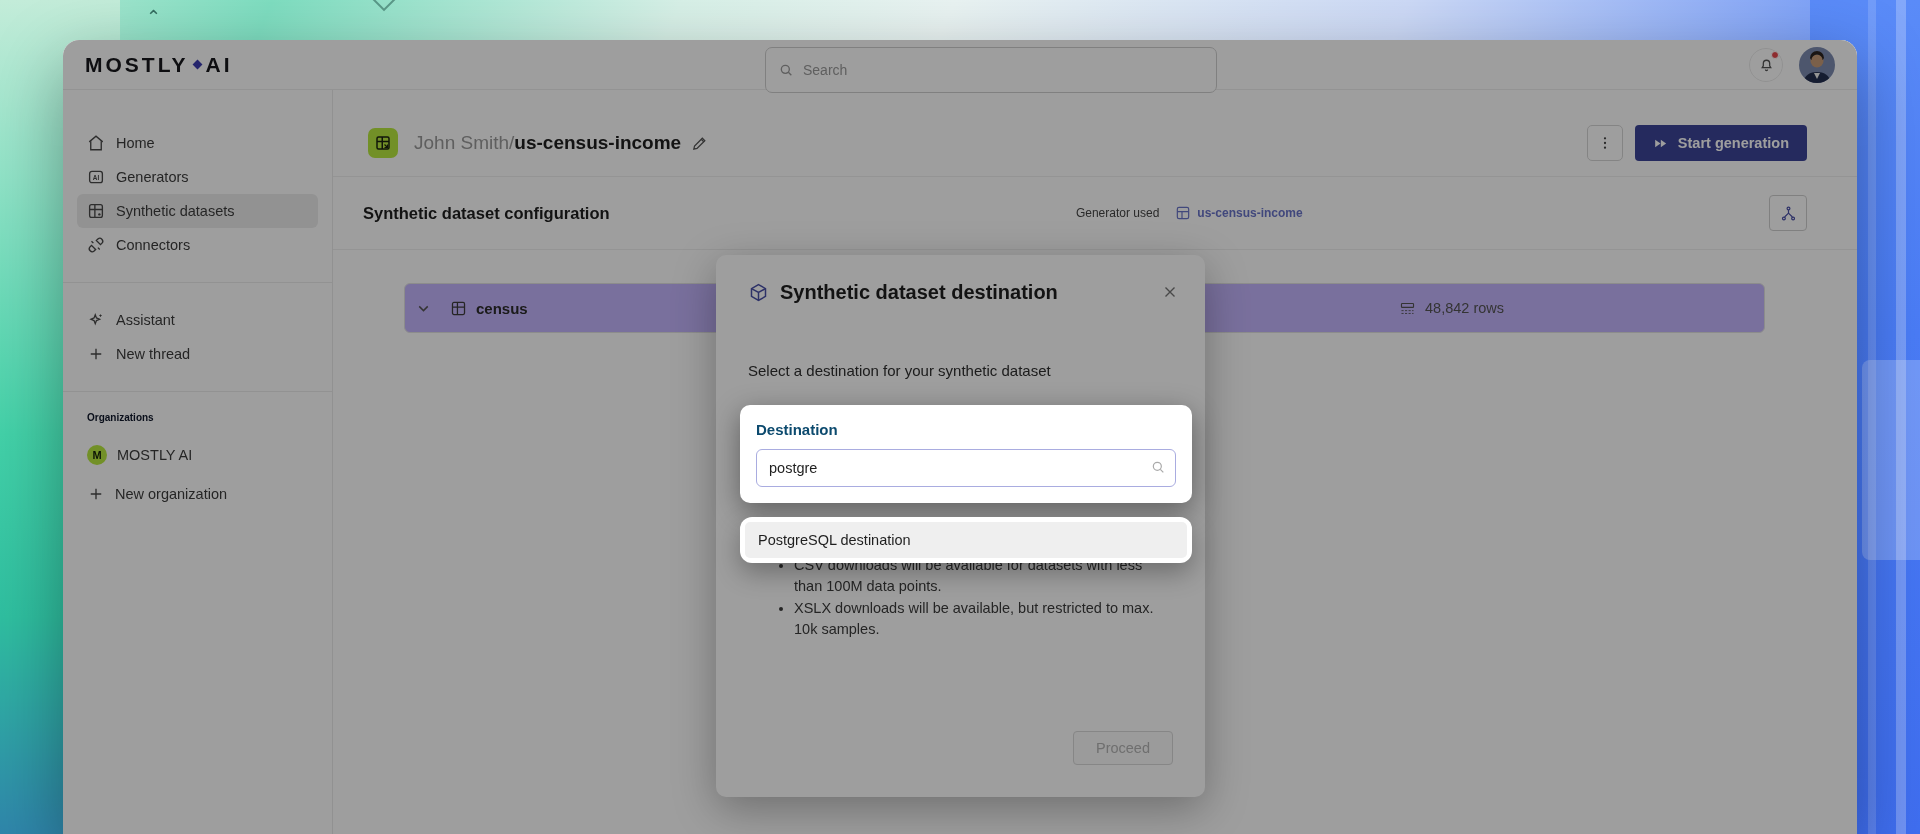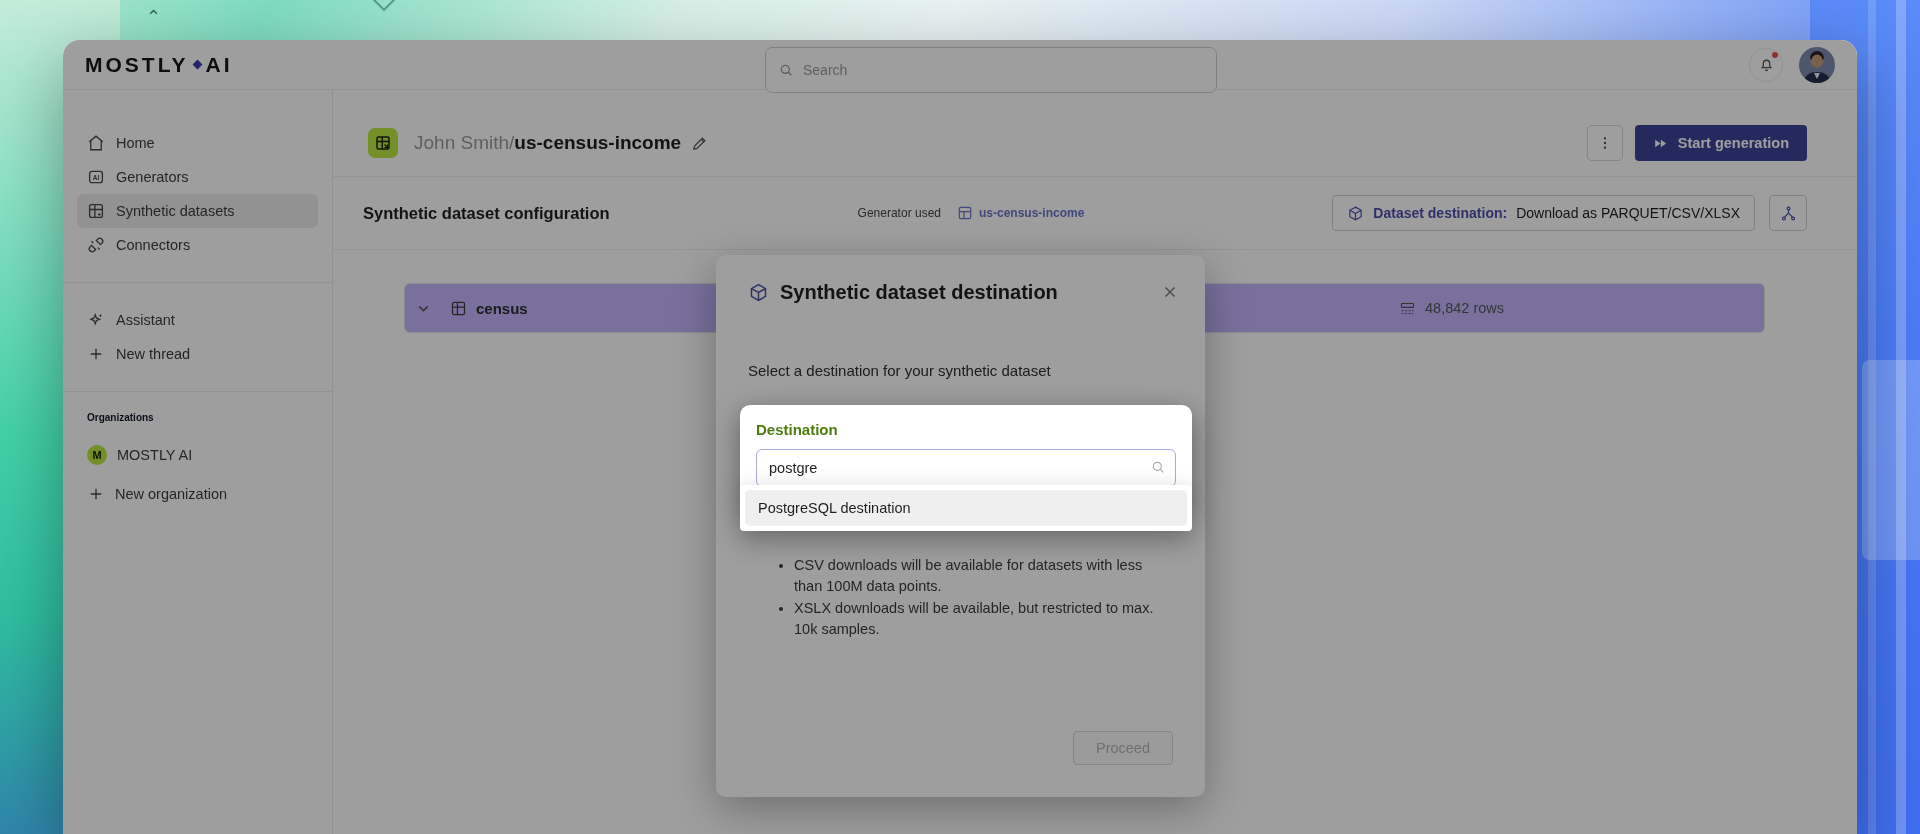--- a/index.html
+++ b/index.html
@@ -101,26 +101,26 @@
   .modal-sub { margin-top:58px; font-size:15px; color:#2f2f2f; }
   .modal-bullets { position:absolute; top:300px; left:58px; right:36px; }
   .modal-bullets ul { padding-left:20px; }
   .modal-bullets li { font-size:14.5px; color:#3c3c3c; line-height:21px; margin-bottom:1px; }
   .proceed-btn { position:absolute; right:32px; bottom:32px; height:34px; padding:0 22px; border:1px solid #d9d9d9;
     border-radius:4px; background:#fafafa; color:#b3b3b3; font-size:14.5px; font-family:inherit; }
 
   
   .spot-card { position:absolute; left:677px; top:365px; width:452px; background:#fff; border-radius:10px; z-index:6;
     padding:16px; box-shadow:0 8px 28px rgba(0,0,0,.4); }
-  .spot-label { font-size:15px; font-weight:700; color:#4d7c0f; }
+  .spot-label { font-size:15px; font-weight:700; color:#0c4a6e; }
   .spot-input-wrap { position:relative; margin-top:11px; }
   .spot-input-wrap input { width:100%; height:38px; border:1.5px solid #a9ace0; border-radius:6px; outline:none;
     padding:0 36px 0 12px; font-size:14.5px; color:#1f1f1f; font-family:inherit; caret-color:#1f1f1f; }
   .spot-search-ic { position:absolute; right:10px; top:10px; color:#aaa; display:flex; }
-  .dropdown { position:absolute; left:0; right:0; top:80px; background:#fff; border-radius:4px; padding:5px;
+  .dropdown { position:absolute; left:0; right:0; top:112px; background:#fff; border-radius:12px; padding:5px;
     box-shadow:0 10px 26px rgba(0,0,0,.3); z-index:7; }
   .option { background:#efefef; border-radius:5px; padding:10px 13px; font-size:14.5px; color:#1f1f1f; cursor:pointer; }
 
   svg { display:block; }
 </style>
 </head>
 <body>
 
 <div class="bg">
   <div class="bg-left"></div>
@@ -300,30 +300,20 @@
             <span>
               <svg width="16" height="16" viewBox="0 0 24 24" fill="none" stroke="currentColor" stroke-width="1.8">
                   <rect x="3.5" y="3.5" width="17" height="17" rx="2.5"></rect>
                   <path d="M3.5 10h17M10.5 10V20.5"></path>
                 </svg>
             </span>
             <span>us-census-income</span>
           </span>
         </div>
         <div class="config-actions">
-          <button class="dest-btn">
-            <span class="modal-cube">
-              <svg width="17" height="17" viewBox="0 0 24 24" fill="none" stroke="currentColor" stroke-width="1.7">
-                  <path d="M12 3l8 4.5v9L12 21l-8-4.5v-9z"></path>
-                  <path d="M4 7.5l8 4.5 8-4.5M12 12v9"></path>
-                </svg>
-            </span>
-            <span class="dest-label">Dataset destination:</span>
-            <span class="dest-value">Download as PARQUET/CSV/XLSX</span>
-          </button>
           <div class="flow-btn">
             <svg width="17" height="17" viewBox="0 0 24 24" fill="none" stroke="currentColor" stroke-width="1.7">
                 <circle cx="12" cy="5" r="2"></circle>
                 <circle cx="5.5" cy="19" r="2"></circle>
                 <circle cx="18.5" cy="19" r="2"></circle>
                 <path d="M12 7v4.5M12 11.5l-5.5 5.5M12 11.5l5.5 5.5"></path>
               </svg>
           </div>
         </div>
       </div>

